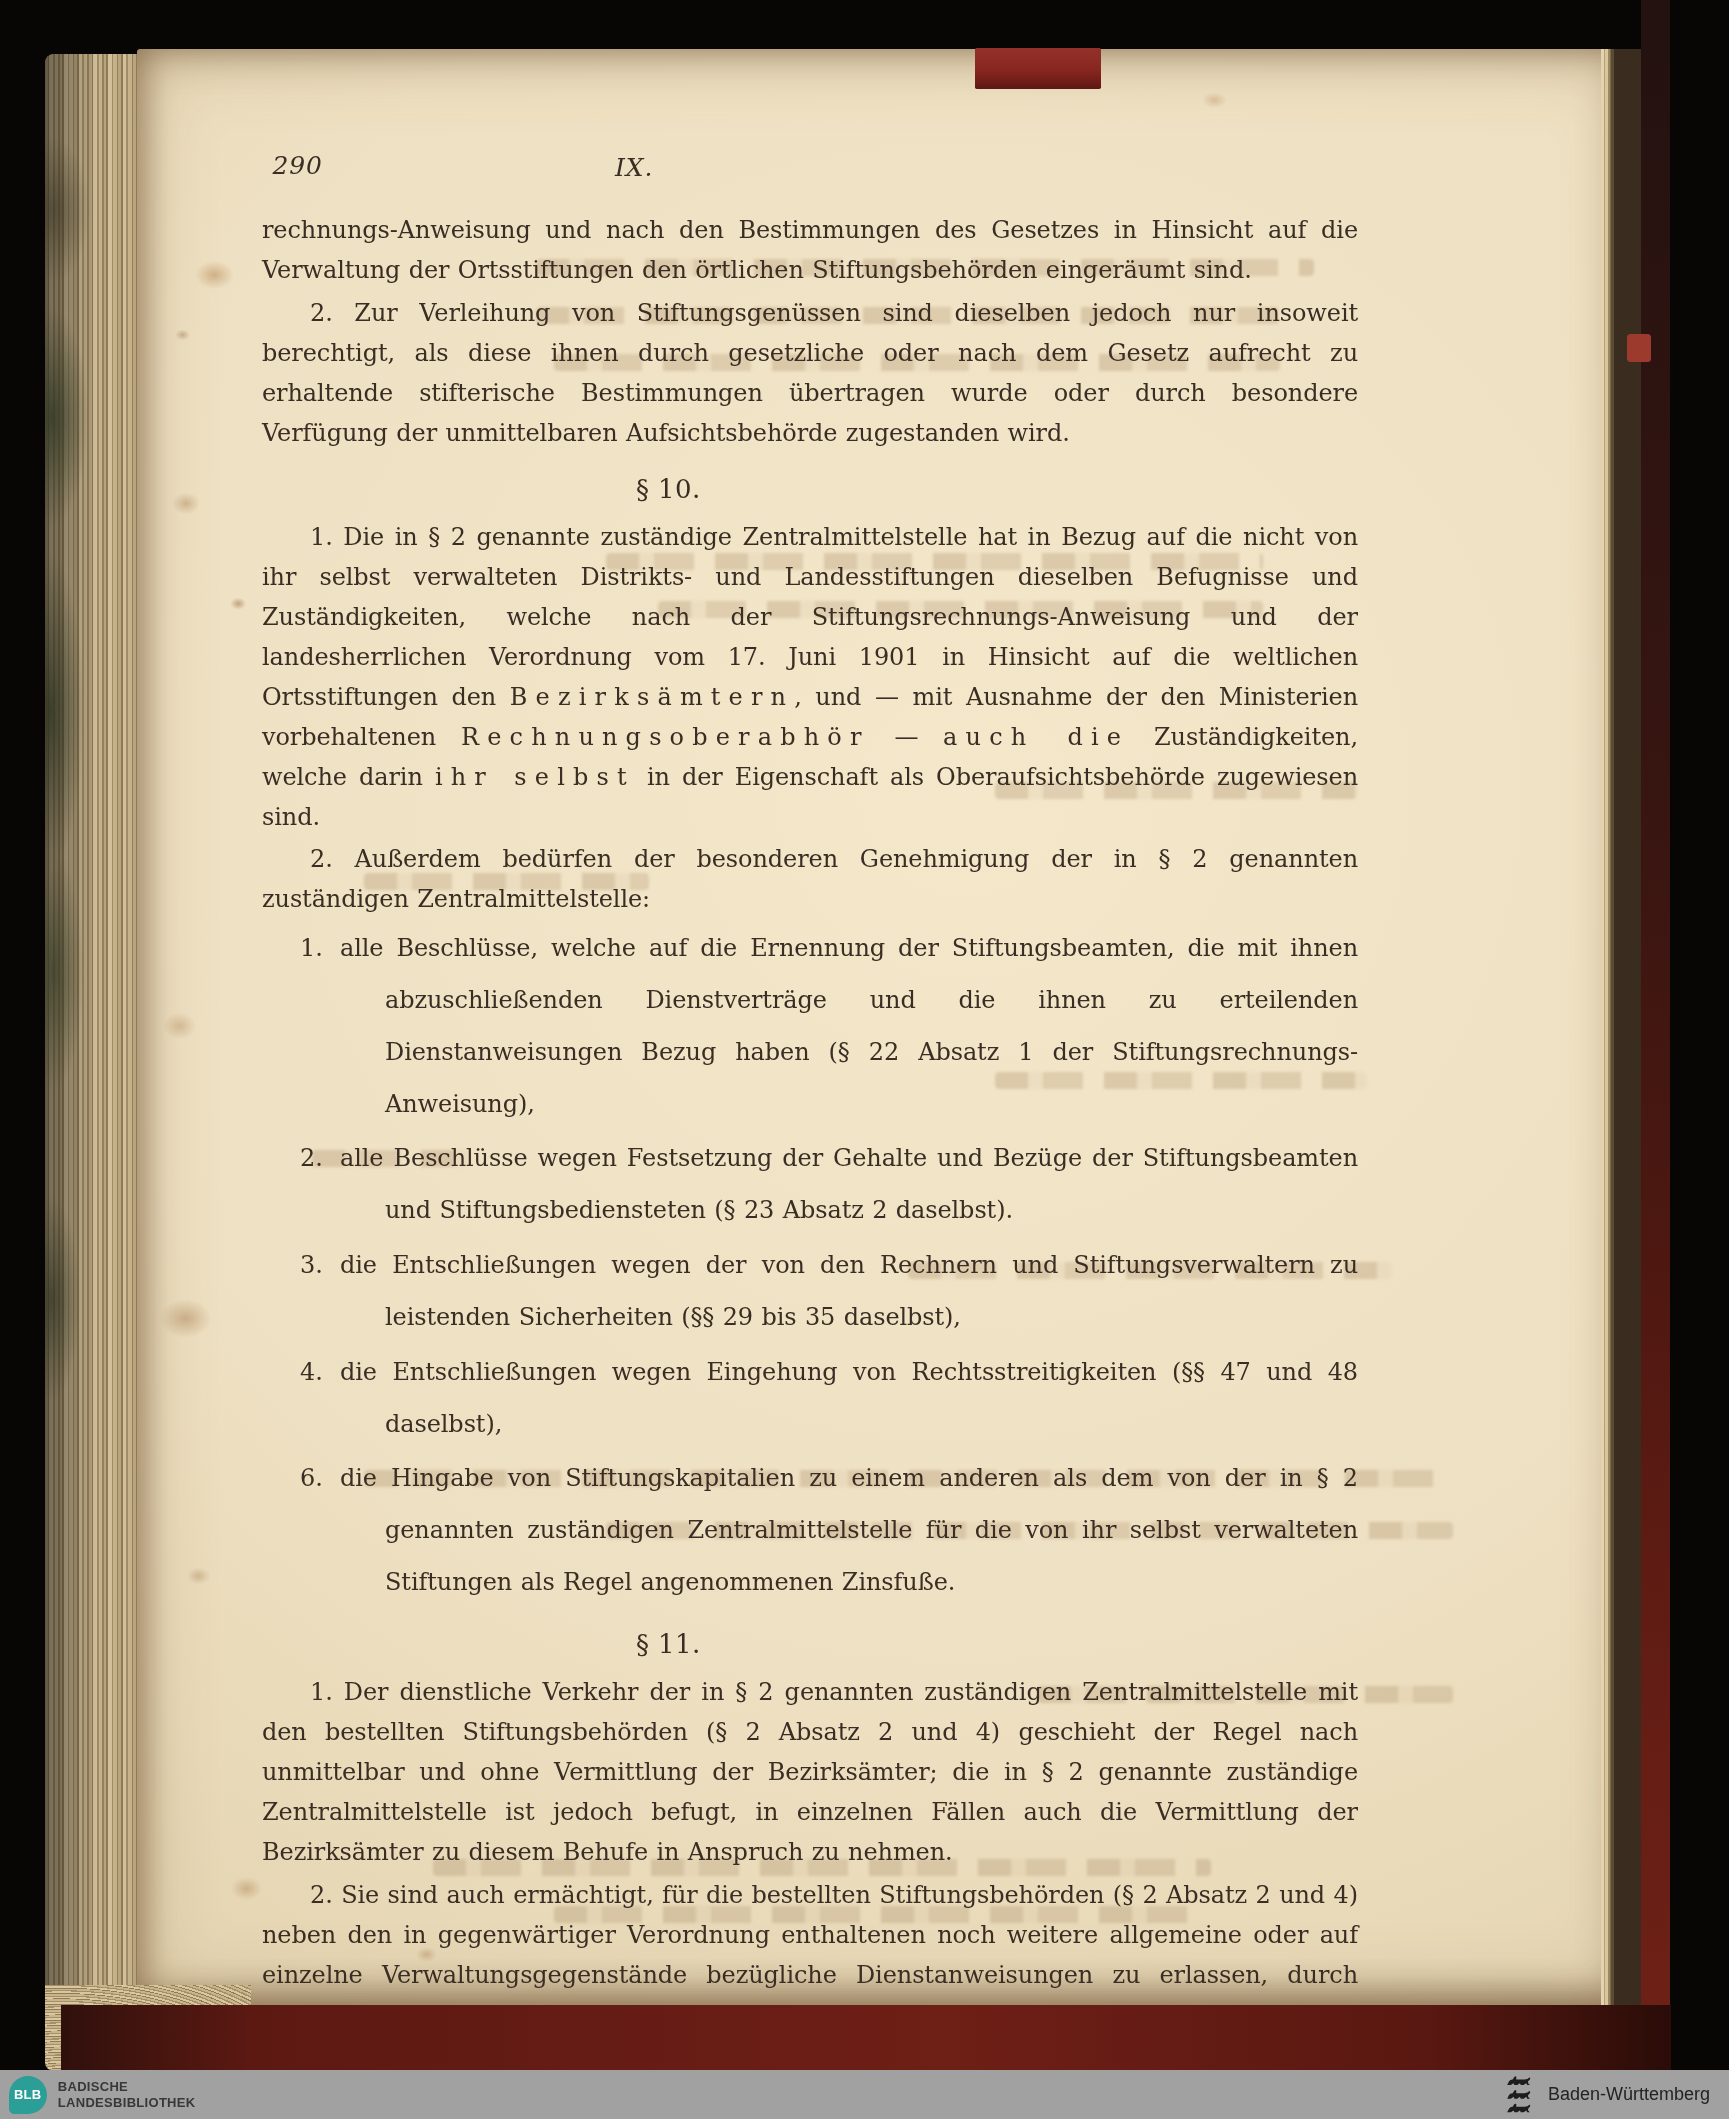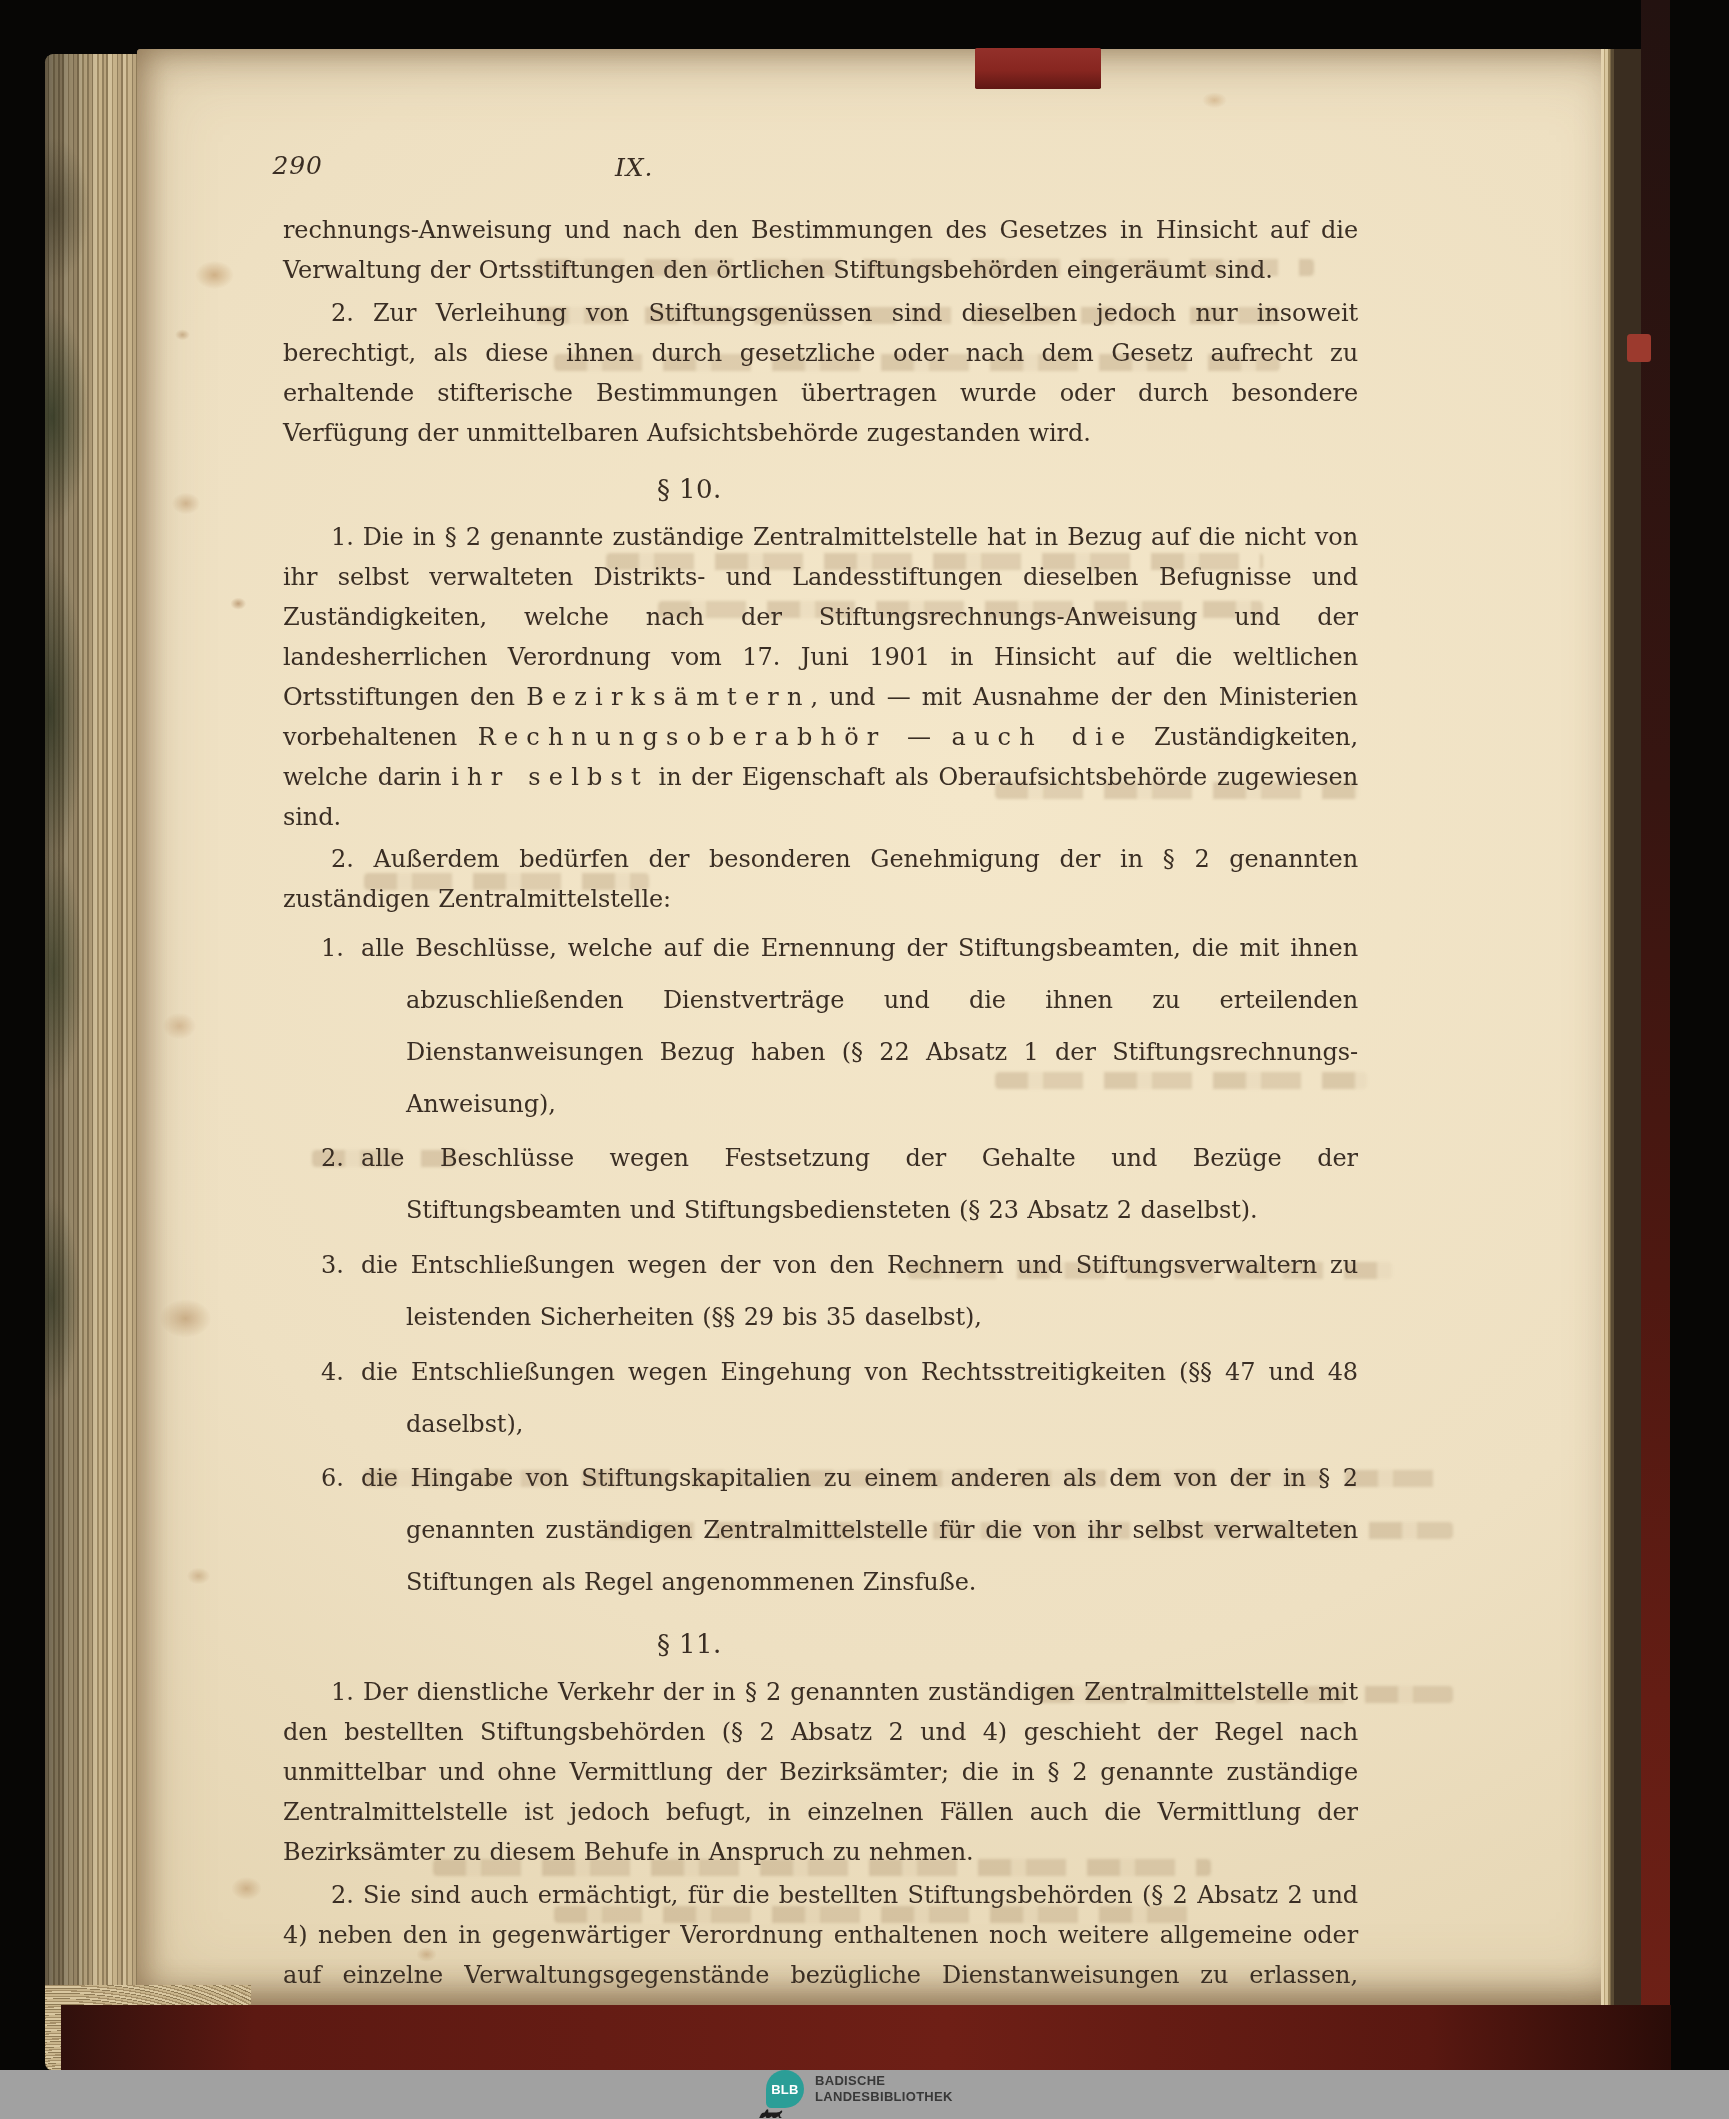--- a/index.html
+++ b/index.html
@@ -68,21 +68,21 @@
       rgba(152,122,84,.26) 0 33px, rgba(152,122,84,.06) 33px 48px,
       rgba(152,122,84,.22) 48px 88px, rgba(152,122,84,0) 88px 109px);
     filter:blur(1.4px);
   }
 
   
   .text-column{position:absolute;left:125px;top:102px;width:1096px;color:#3a2e24;}
   .pg-head{position:relative;height:38px;font-size:25px;font-style:italic;}
   .pg-num{position:absolute;left:10.4px;top:0;letter-spacing:0.9px;}
   .run-head{position:absolute;left:353px;top:1.7px;letter-spacing:0.9px;}
-  .body-text{margin-top:21px;margin-left:21px;}
+  .body-text{margin-top:21px;}
   .para{font-size:24px;line-height:40px;text-align:justify;margin:0 0 2.6px 0;
         letter-spacing:-0.1px;word-spacing:0.9px;}
   .para.indent{text-indent:48px;}
   .heading{font-size:26px;margin:21px 0 13px 374px;width:max-content;letter-spacing:0.4px;}
   .li{font-size:24px;line-height:52px;text-align:justify;margin:0 0 2.6px 123px;
       text-indent:-85px;letter-spacing:-0.1px;word-spacing:0.9px;}
   .li .num{display:inline-block;width:40px;text-indent:0;}
   .sperr{letter-spacing:.34em;}
 
   
@@ -100,21 +100,21 @@
     background:linear-gradient(90deg,#30100c 0%,#5c1912 12%,#6e1f16 55%,#591811 85%,#2a0c08 100%);}
   .corner-stack{position:absolute;left:45px;top:1985px;width:206px;height:86px;
     background:repeating-radial-gradient(140% 160% at 8% 115%,
       #d9c7a0 0 3.5px,#a58f68 3.5px 6px,#c9b58c 6px 9.5px,#8f7b56 9.5px 11.2px);
     border-radius:0 0 26px 8.6px;}
 
   
   .footer{position:absolute;left:0;bottom:0;width:100%;height:49px;background:#a1a1a1;
     display:flex;align-items:center;justify-content:space-between;
     padding:0 19px 0 8.6px;box-sizing:border-box;
-    font-family:"Liberation Sans", sans-serif;flex-direction:column;}
+    font-family:"Liberation Sans", sans-serif;}
   .blb{display:flex;align-items:center;gap:11.2px;}
   .blb-mark{width:38px;height:38px;border-radius:50% 50% 50% 5.2px;
     display:flex;align-items:center;justify-content:center;
     color:#fff;font-weight:bold;font-size:13px;letter-spacing:0.2px;}
   .blb-text{font-weight:700;font-size:13px;line-height:15.6px;color:#383838;letter-spacing:0.3px;}
   .bw{display:flex;align-items:center;gap:15px;}
   .bw-text{font-size:18px;color:#232323;font-weight:500;}
 </style>
 </head>
 <body>

